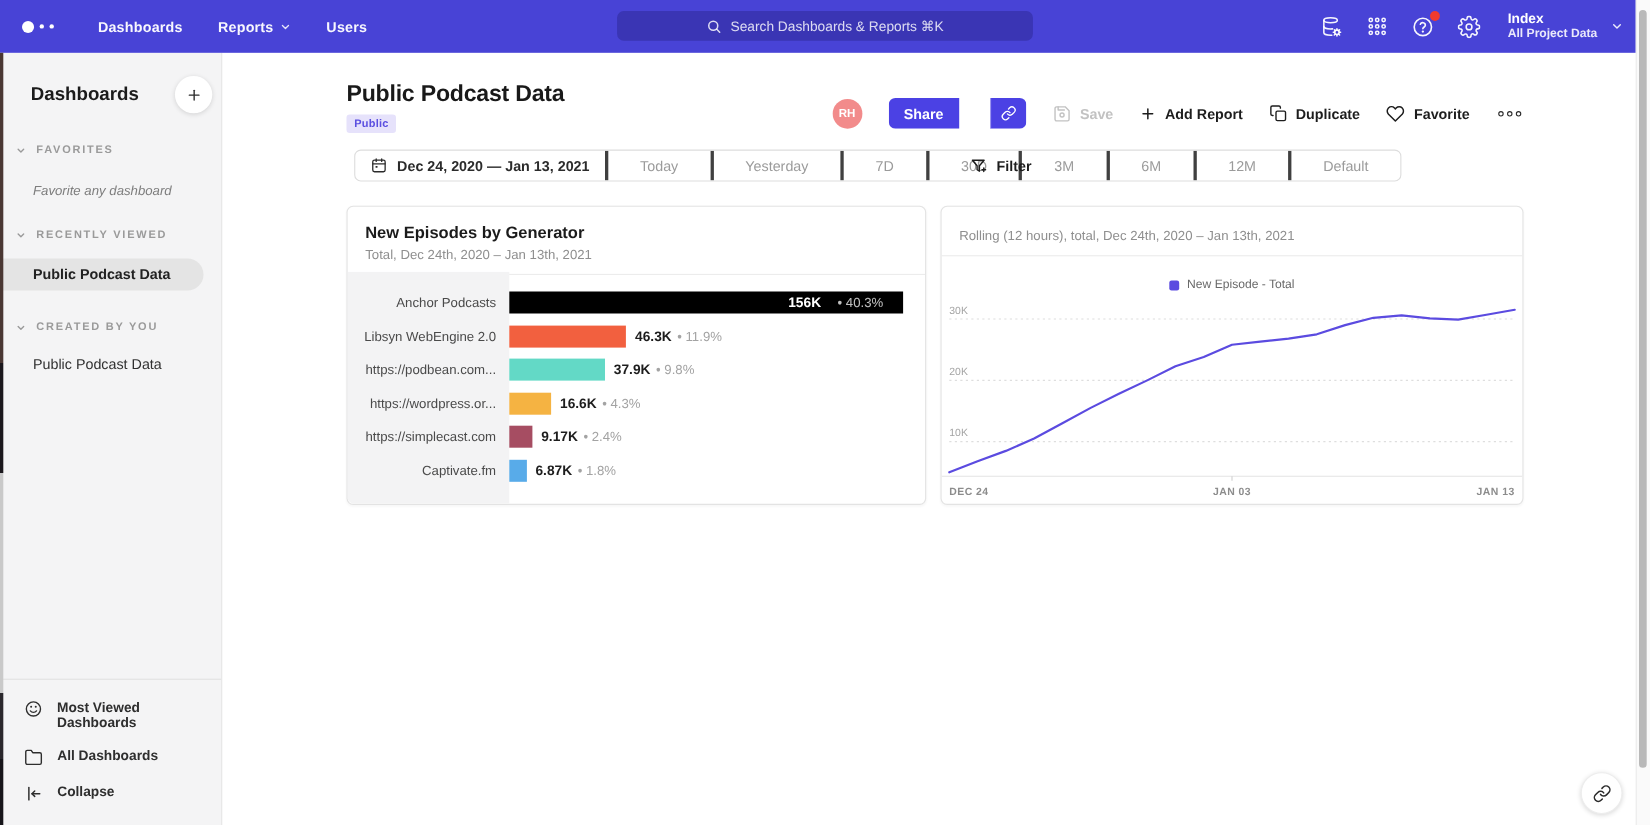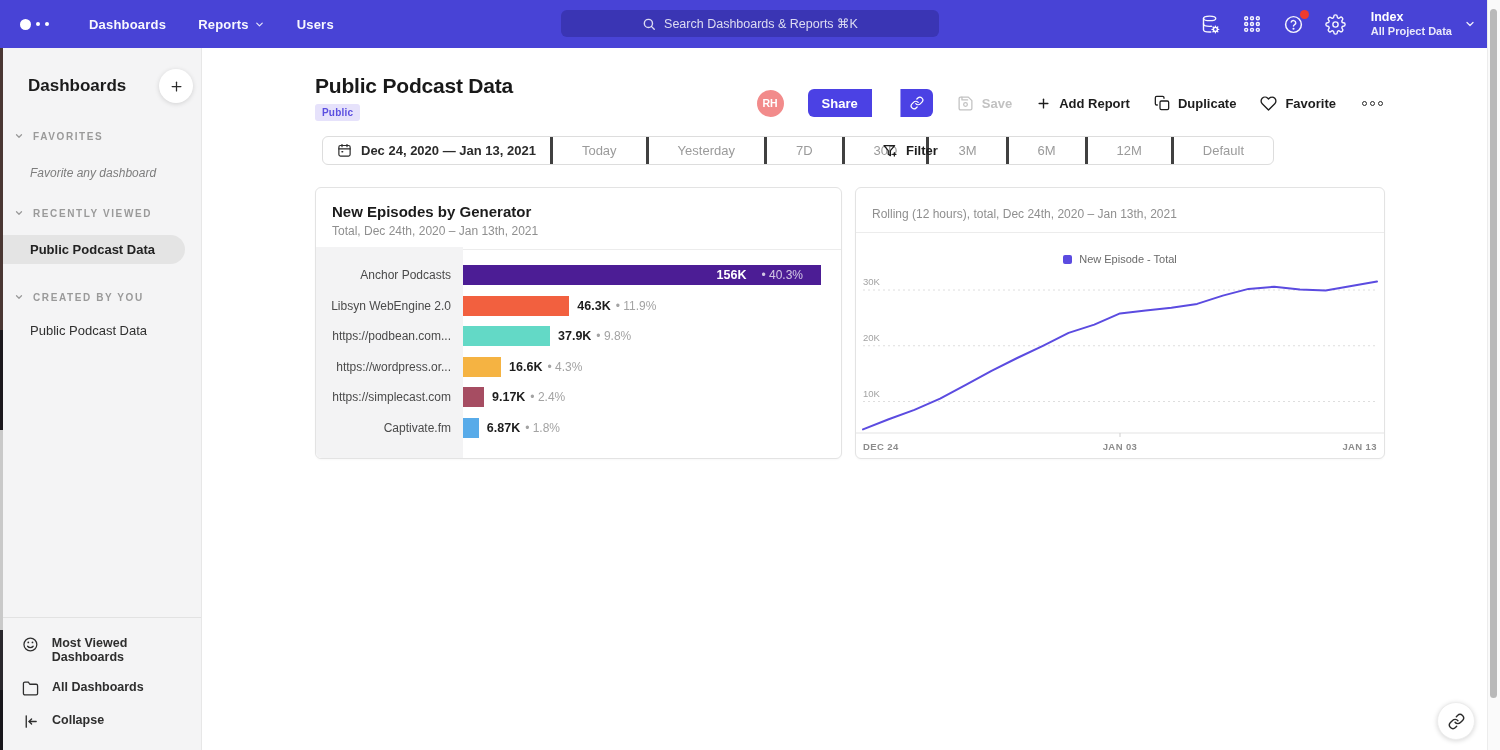--- a/index.html
+++ b/index.html
@@ -36,21 +36,21 @@
 
   
   .sidebar { position:absolute; left:0; top:48px; width:202px; height:702px; background:#f4f4f5;
     border-right:1px solid #e7e7e7; z-index:2; }
   .sb-head { display:flex; align-items:center; justify-content:space-between; padding:21px 8px 0 28px; }
   .sb-title { font-size:17px; font-weight:700; color:#1b1b1b; }
   .sb-add { width:34px; height:34px; border-radius:50%; background:#fff; border:none;
     box-shadow:0 1px 5px rgba(0,0,0,.14); display:flex; align-items:center; justify-content:center;
     color:#2b2b2b; cursor:pointer; }
   .sb-section { margin-top:28px; }
-  .sb-sec-head { display:flex; gap:9px; padding-left:14px; color:#9a9a9a;
+  .sb-sec-head { display:flex; align-items:center; gap:9px; padding-left:14px; color:#9a9a9a;
     font-size:10px; font-weight:700; letter-spacing:1.6px; cursor:pointer; }
   .sb-empty { margin:24px 0 0 30px; font-size:12px; font-style:italic; color:#7d7d7d; }
   .sb-item { margin-top:20px; padding-left:30px; font-size:13px; color:#303030; cursor:pointer; }
   .sb-item.active { margin:16px 16px 0 0; padding-left:30px; height:29px; display:flex; align-items:center;
     background:#e4e4e4; border-radius:0 15px 15px 0; font-weight:700; color:#222; }
   .sb-footer { position:absolute; left:0; right:0; bottom:0; padding:10px 0 12px 0;
     border-top:1px solid #e2e2e2; margin:0 0; }
   .sb-foot-item { display:flex; gap:13px; padding:8px 0 8px 22px; cursor:pointer;
     color:#2e2e2e; font-size:12.5px; font-weight:700; }
   .sb-foot-item svg { color:#2e2e2e; }
@@ -361,21 +361,21 @@
     <div class="card-head">
       <div class="card-title">New Episodes by Generator</div>
       <div class="card-sub">Total, Dec 24th, 2020 – Jan 13th, 2021</div>
     </div>
     <div class="bar-chart">
       <div class="bar-col-bg"></div>
       <div class="bar-rows">
           <div class="bar-row">
             <div class="bar-label">Anchor Podcasts</div>
             <div class="bar-area">
-              <div class="bar" style="width: 358px; background: #4c1d95;">
+              <div class="bar" style="width: 358px; background: #000000;">
                 <span class="inside-labels">
                   <span class="bar-value inv">156K</span>
                   <span class="bar-pct inv">• 40.3%</span>
                 </span>
               </div>
             </div>
           </div>
           <div class="bar-row">
             <div class="bar-label">Libsyn WebEngine 2.0</div>
             <div class="bar-area">

